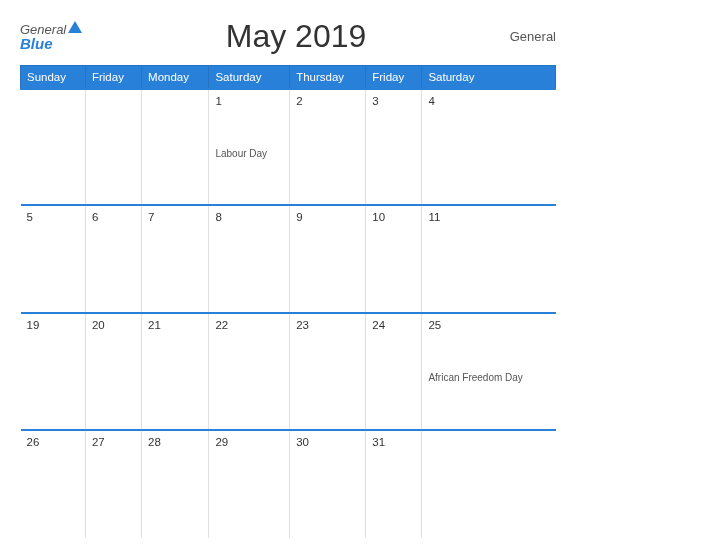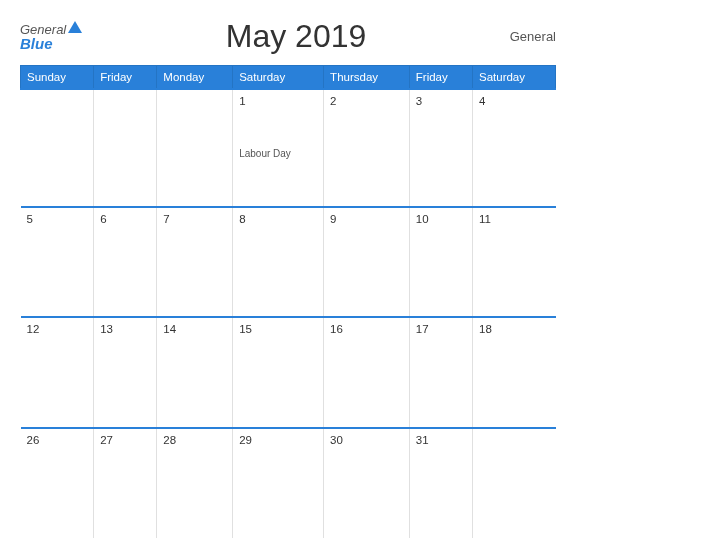--- a/index.html
+++ b/index.html
@@ -203,39 +203,40 @@
           </td>
           <td>
             <span class="day-num">10</span>
           </td>
           <td>
             <span class="day-num">11</span>
           </td>
         </tr>
         <tr>
           <td>
-            <span class="day-num">12</span>
-          </td>
-          <td>
-            <span class="day-num">13</span>
-          </td>
-          <td>
-            <span class="day-num">14</span>
-          </td>
-          <td>
-            <span class="day-num">15</span>
-          </td>
-          <td>
-            <span class="day-num">16</span>
-          </td>
-          <td>
-            <span class="day-num">17</span>
-          </td>
-          <td>
-            <span class="day-num">18</span>
+            <span class="day-num">19</span>
+          </td>
+          <td>
+            <span class="day-num">20</span>
+          </td>
+          <td>
+            <span class="day-num">21</span>
+          </td>
+          <td>
+            <span class="day-num">22</span>
+          </td>
+          <td>
+            <span class="day-num">23</span>
+          </td>
+          <td>
+            <span class="day-num">24</span>
+          </td>
+          <td>
+            <span class="day-num">25</span>
+            <span class="day-event">African Freedom Day</span>
           </td>
         </tr>
         <tr>
           <td>
             <span class="day-num">26</span>
           </td>
           <td>
             <span class="day-num">27</span>
           </td>
           <td>

